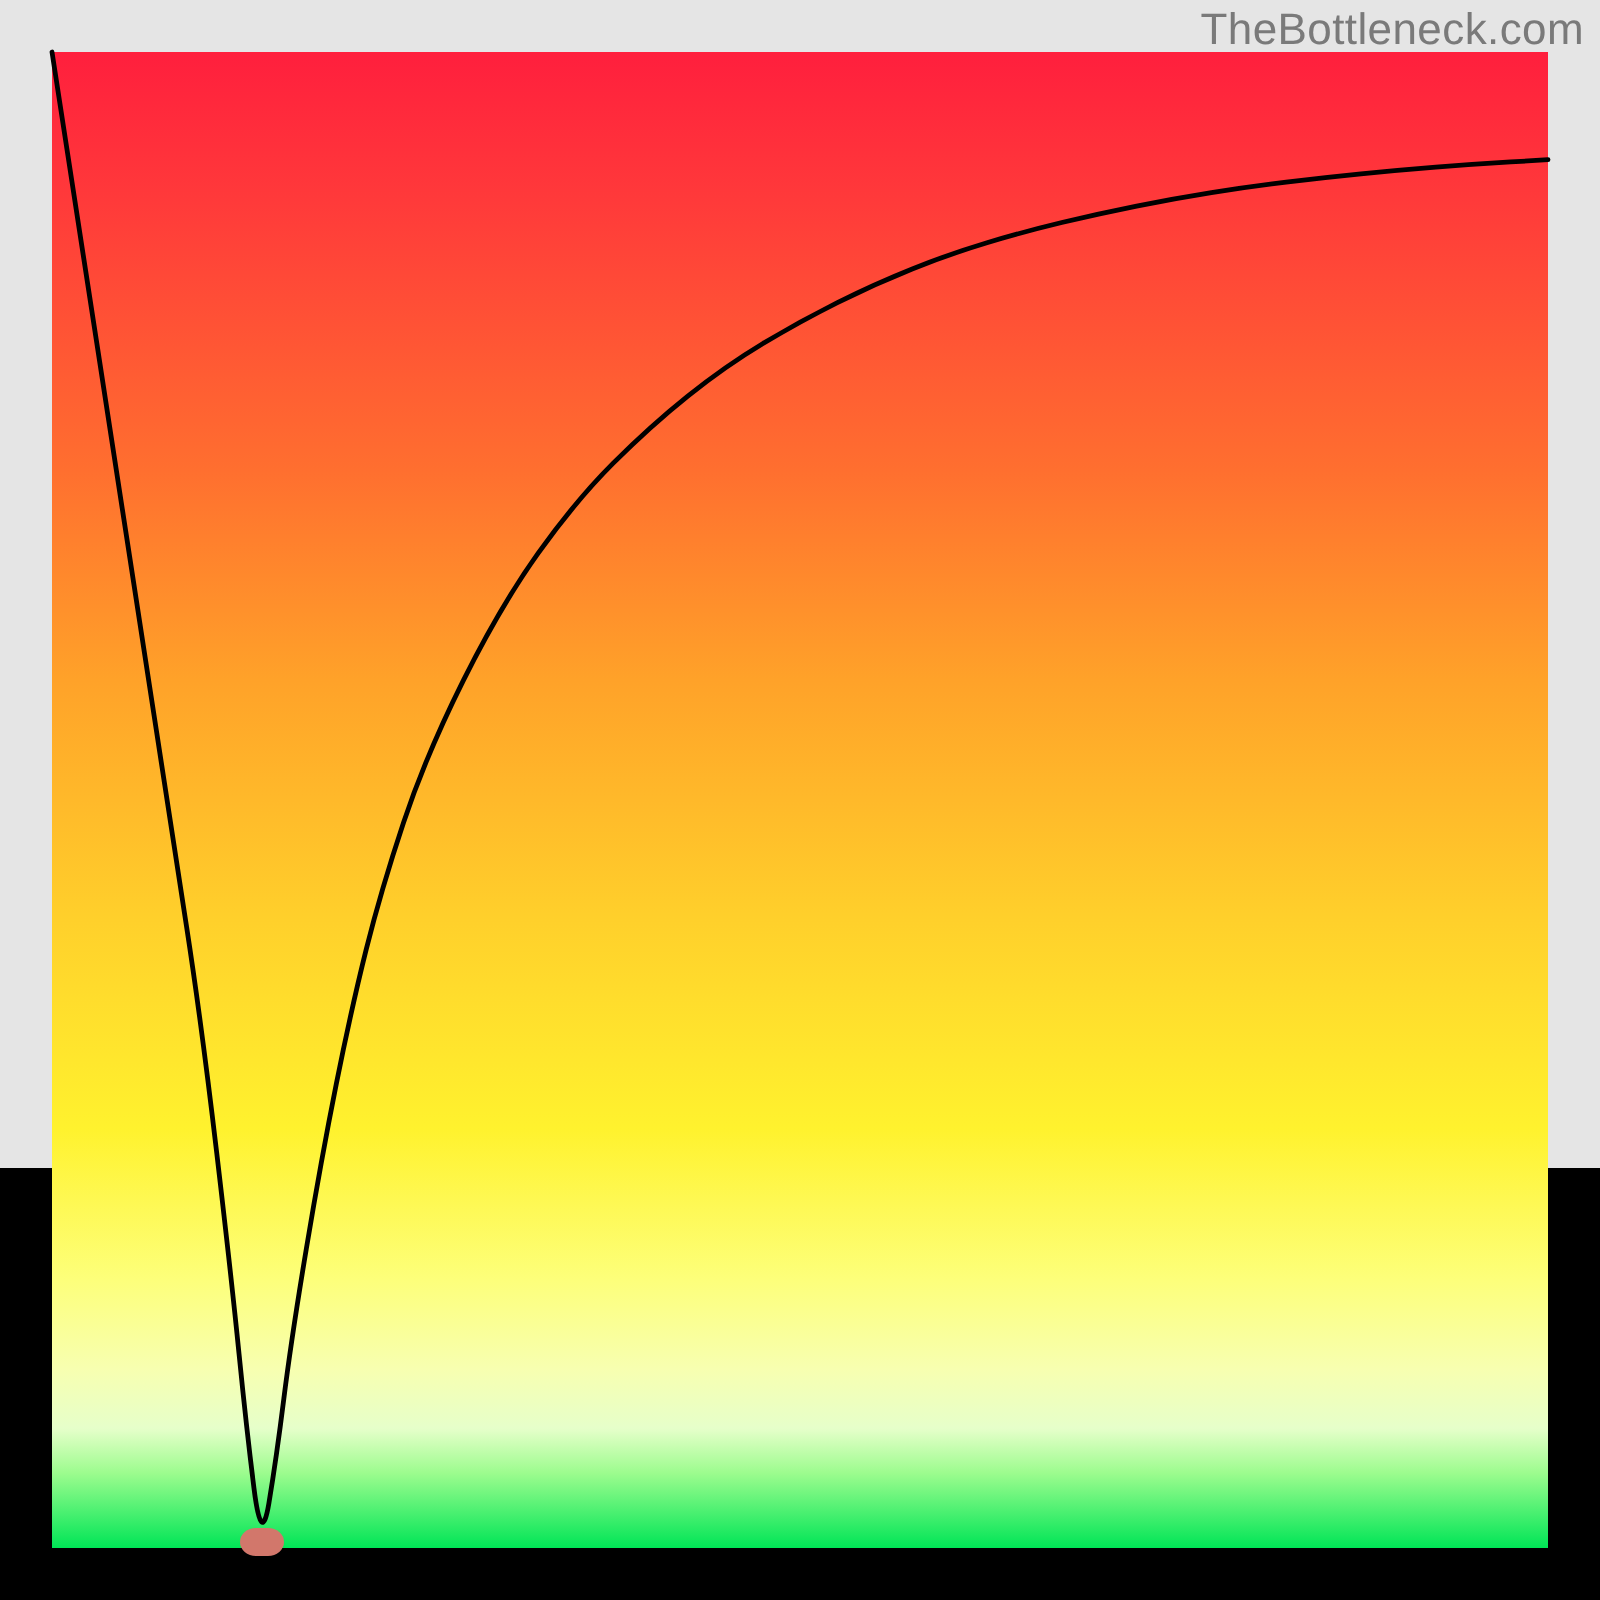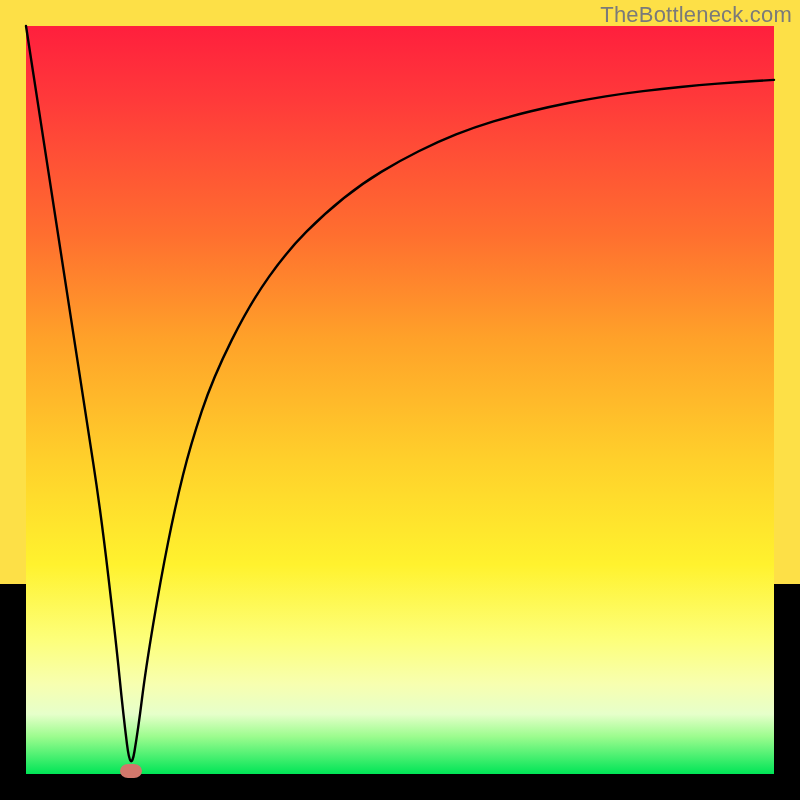--- a/index.html
+++ b/index.html
@@ -10,21 +10,21 @@
     background: #000;
     overflow: hidden;
     font-family: Arial, Helvetica, sans-serif;
   }
   .frame {
     position: absolute;
     left: 0;
     top: 0;
     width: 800px;
     height: 584px;
-    background: #fde047;
+    background: #e5e5e5;
   }
   .plot-area {
     position: absolute;
     left: 26px;
     top: 26px;
     width: 748px;
     height: 748px;
     
     background: linear-gradient(to bottom,
       #ff1f3d 0%,

